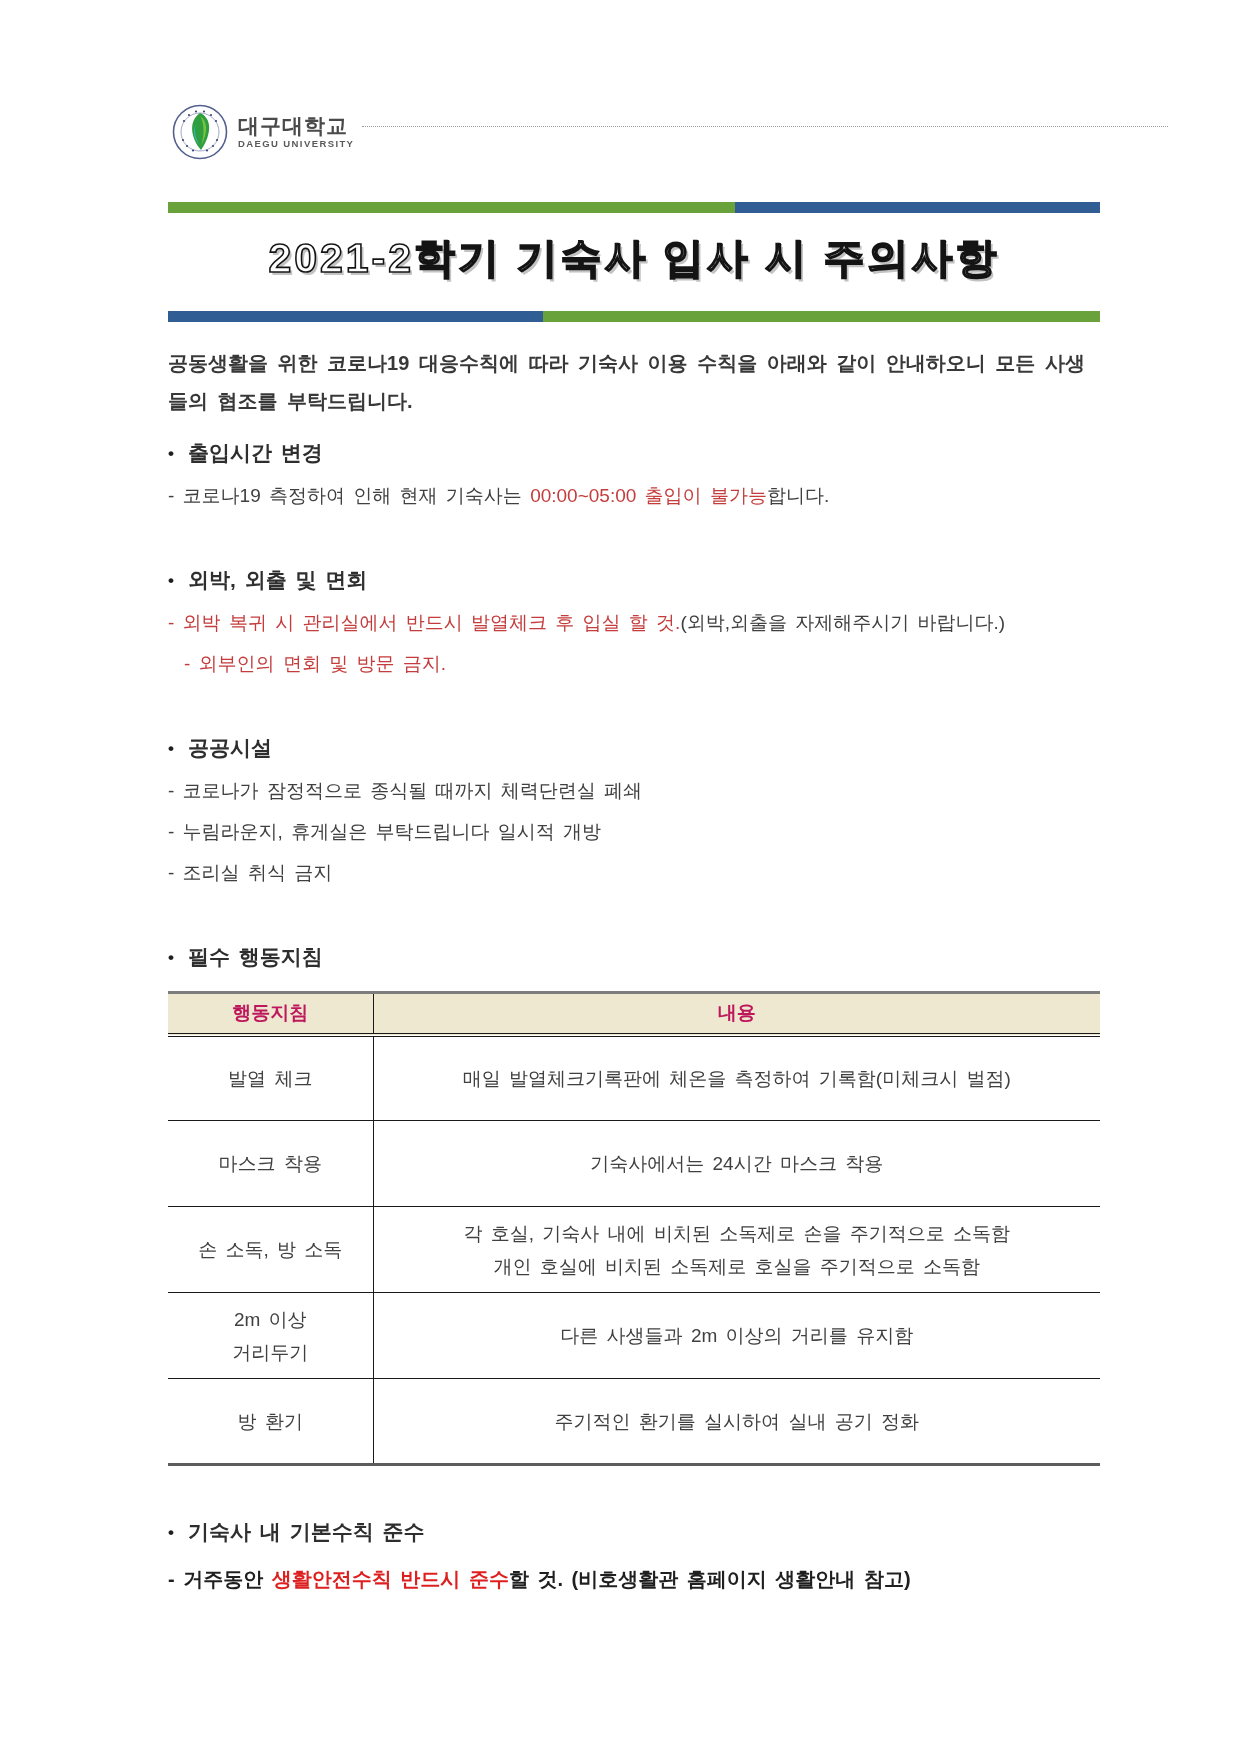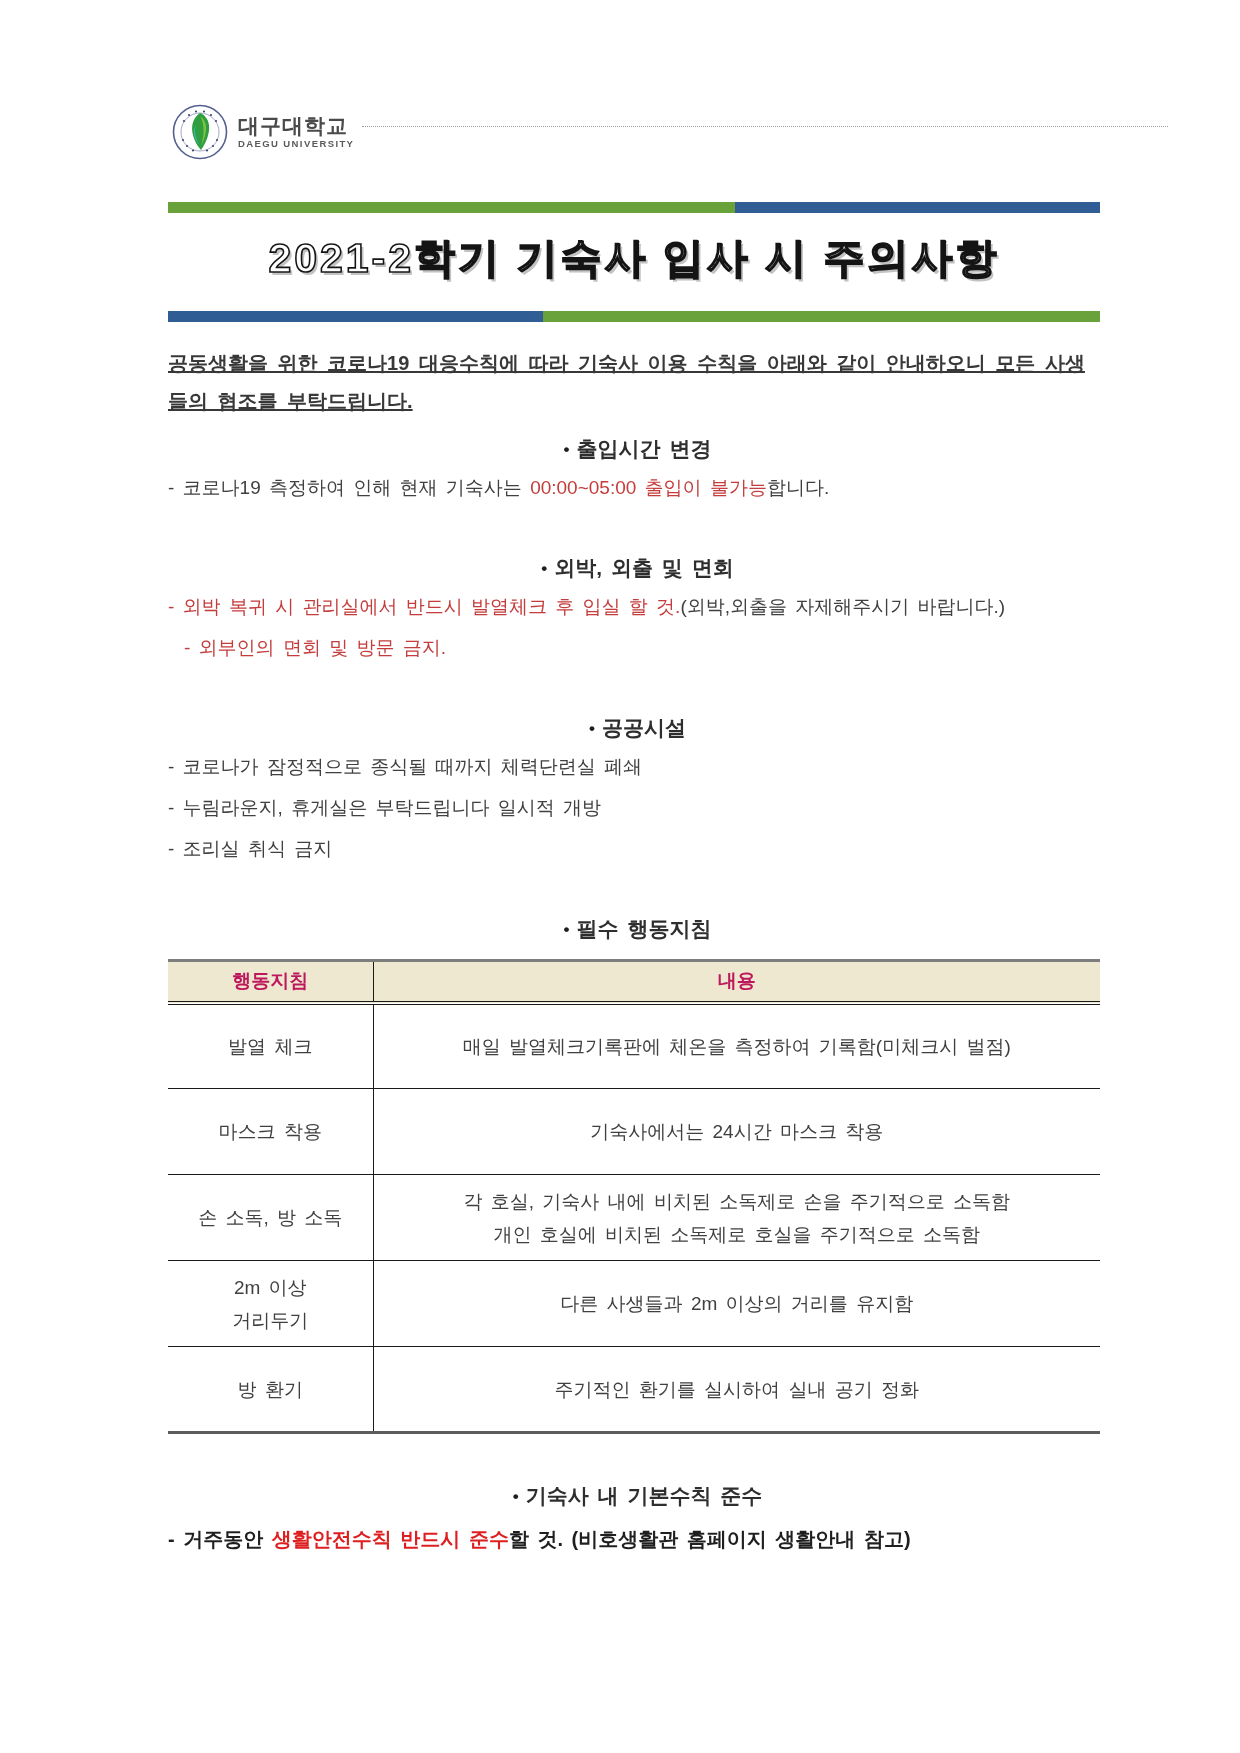--- a/index.html
+++ b/index.html
@@ -27,25 +27,25 @@
   .bar-bottom{background:linear-gradient(to right,var(--blue) 0 40.2%,var(--green) 40.2% 100%);}
 
   .doc-title{
     text-align:center;margin:16px 0 24px 0;
     font-size:41px;font-weight:bold;letter-spacing:3px;
     color:#ffffff;-webkit-text-stroke:1.6px #141414;
     text-shadow:2.5px 2.5px 0 #c3c3c3;
     line-height:58px;
   }
 
-  .intro{margin-top:22px;font-size:20px;font-weight:bold;line-height:38px;color:#383838;word-spacing:4px;text-decoration:underline;}
+  .intro{margin-top:22px;font-size:20px;font-weight:bold;line-height:38px;color:#383838;word-spacing:4px;}
 
   .section{margin-top:47px;}
   .section.first{margin-top:14px;}
-  .sec-heading{font-size:21px;font-weight:bold;color:#2e2e2e;line-height:30px;word-spacing:3px;text-align:center;}
+  .sec-heading{font-size:21px;font-weight:bold;color:#2e2e2e;line-height:38px;word-spacing:3px;}
   .bullet{display:inline-block;width:20px;font-size:17px;vertical-align:1px;color:#1e1e1e;}
   .item{font-size:19px;line-height:37px;color:#404040;word-spacing:3px;padding-left:24px;text-indent:-24px;margin-top:4px;}
   .red{color:var(--red);}
   .item.all-red{color:var(--red);margin-left:16px;}
 
   
   .rules-table{width:100%;border-collapse:collapse;margin-top:14px;table-layout:fixed;
     border-top:3px solid #7d7d7d;border-bottom:3px solid #5c5c5c;}
   .rules-table col.c1{width:205px;}
   .rules-table th{

